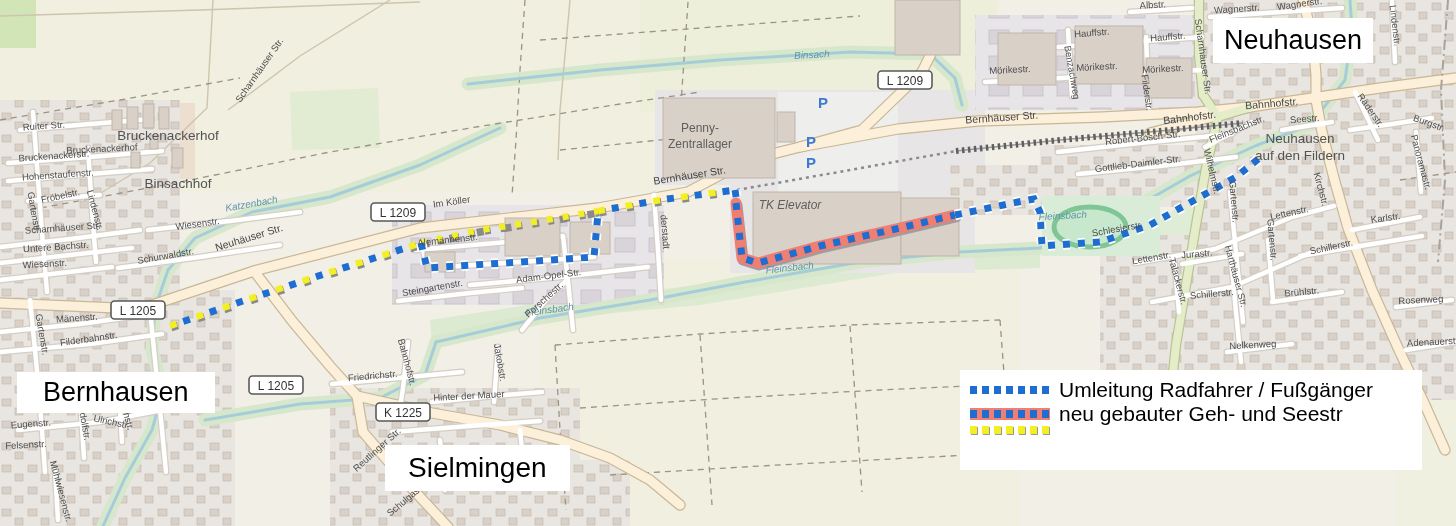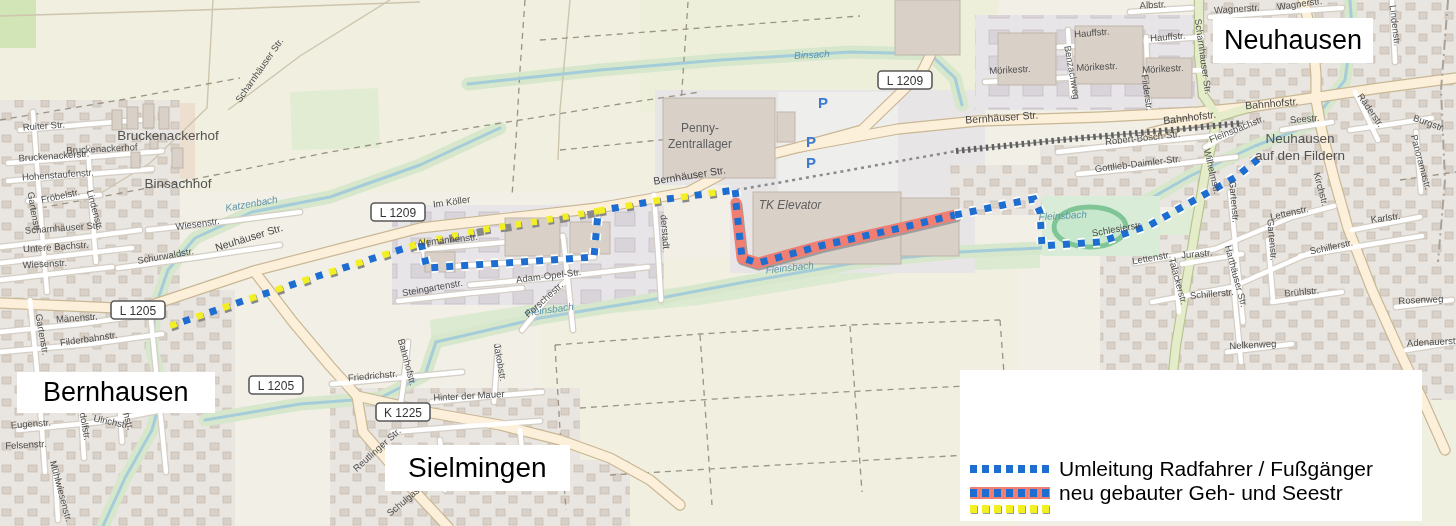--- a/index.html
+++ b/index.html
@@ -4,23 +4,23 @@
 <style>
   html,body{margin:0;padding:0;background:#ddd;}
   .stage{position:relative;width:1456px;height:526px;overflow:hidden;
          font-family:"Liberation Sans",sans-serif;background:#f1efe6;}
   #map-svg{position:absolute;left:0;top:0;width:1456px;height:526px;}
   .town{position:absolute;background:#fff;color:#000;white-space:nowrap;
         font-family:"Liberation Sans",sans-serif;}
   #town-neuhausen{left:1213px;top:18px;font-size:27px;padding:7px 11px;}
   #town-bernhausen{left:17px;top:358px;font-size:27px;padding:5px 26px;margin-top:14px;}
   #town-sielmingen{left:385px;top:445px;font-size:28px;padding:7px 23px;}
-  .legend{position:absolute;left:960px;top:370px;width:462px;height:151px;
+  .legend{position:absolute;left:960px;top:370px;width:462px;height:100px;
           background:#fff;box-sizing:border-box;padding:8px 10px;
-          display:flex;flex-direction:column;justify-content:flex-end;}
+          display:flex;flex-direction:column;justify-content:flex-start;}
   .lrow{display:flex;align-items:center;gap:9px;font-size:21px;color:#000;white-space:nowrap;}
   .ls{width:80px;height:8px;flex:0 0 auto;}
   .ls-blue{background:repeating-linear-gradient(90deg,var(--rb) 0 7px,transparent 7px 12px);}
   .ls-new{height:12px;background:repeating-linear-gradient(90deg,var(--rb) 0 7px,transparent 7px 12px) 0 2px/100% 8px no-repeat,var(--rr);}
   .ls-yellow{background:repeating-linear-gradient(90deg,var(--ry) 0 7px,transparent 7px 12px);filter:drop-shadow(1px 1px 0 #999);}
 </style>
 </head>
 <body>
 
 <div class="stage">

